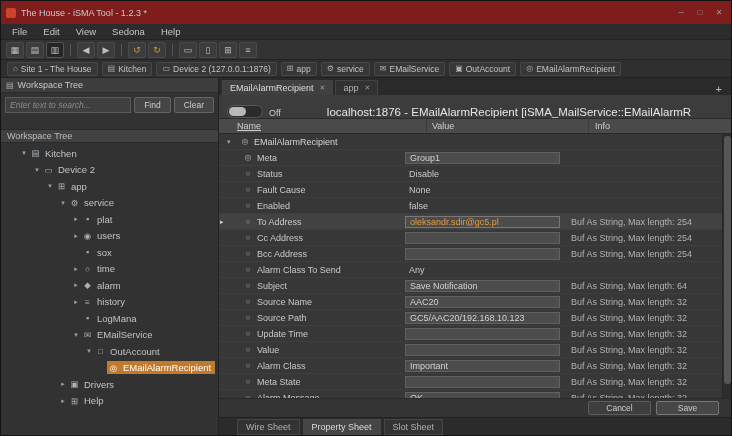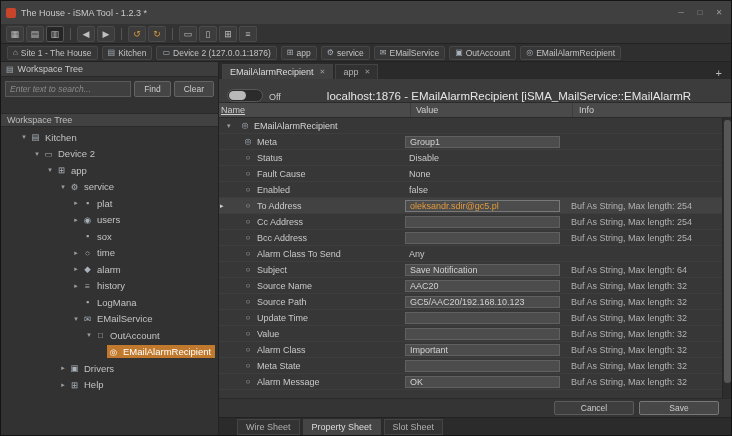--- a/index.html
+++ b/index.html
@@ -4,21 +4,21 @@
 <style>
   * { margin:0; padding:0; box-sizing:border-box; }
   html,body { background:#1a1a1a; }
   .window{
     width:732px; height:436px; position:relative; overflow:hidden;
     background:#2e2e2e; color:#c5c5c5;
     font-family:"Liberation Sans", sans-serif; font-size:9px;
     display:flex; flex-direction:column; border:1px solid #141414;
   }
   
-  .titlebar{ height:23px; background:#404040; display:flex; align-items:center; padding:0 5px; gap:5px; flex:0 0 auto;}
+  .titlebar{ height:23px; background:#7f1d1d; display:flex; align-items:center; padding:0 5px; gap:5px; flex:0 0 auto;}
   .app-logo{ width:10px; height:10px; background:#c8452c; border-radius:2px; flex:0 0 auto;}
   .titlebar .title{ flex:1; color:#c9c9c9; font-size:9px; white-space:nowrap; overflow:hidden;}
   .win-ctl{ width:14px; text-align:center; color:#9a9a9a; font-size:8px; cursor:default;}
   
   .menubar{ height:16px; background:#2c2c2c; border-bottom:1px solid #222; display:flex; align-items:center; padding:0 3px; flex:0 0 auto;}
   .menu-item{ padding:1px 8px; color:#c5c5c5; font-size:9.5px;}
   
   .toolbar{ height:20px; background:#333; border-bottom:1px solid #222; display:flex; align-items:center; padding:0 5px; gap:2px; flex:0 0 auto;}
   .tool-btn{ width:18px; height:16px; background:#3c3c3c; border:1px solid #4a4a4a; border-radius:2px;
     display:flex; align-items:center; justify-content:center; color:#bfbfbf; font-size:9px;}
@@ -55,58 +55,65 @@
   .tab.active{ background:#404040; color:#ddd;}
   .tab .tclose{ font-size:7px; color:#999;}
   .newtab{ margin-left:auto; padding:0 6px; color:#bbb; font-size:11px;}
   .view-head{ height:24px; background:#3c3c3c; border-bottom:1px solid #2a2a2a; display:flex; align-items:flex-end; padding:0 8px; flex:0 0 auto; overflow:hidden;}
   .toggle{ width:36px; height:13px; background:#2b2b2b; border:1px solid #585858; border-radius:7px; position:relative; flex:0 0 auto;}
   .toggle .knob{ position:absolute; left:1px; top:1px; width:17px; height:9px; background:#b8b8b8; border-radius:5px;}
   .toggle-label{ margin-left:6px; color:#c8c8c8; font-size:9px; flex:0 0 auto;}
   .view-title{ margin-left:46px; font-size:11.5px; color:#e6e6e6; white-space:nowrap; overflow:hidden; flex:1;}
   .grid-head{ height:15px; background:#4a4a4a; border-bottom:1px solid #2a2a2a; display:flex; align-items:center; color:#cfcfcf; flex:0 0 auto;}
   .gh{ display:flex; align-items:center; height:100%; border-right:1px solid #3c3c3c; }
-  .gh-name{ width:192px; padding-left:2px;text-decoration:underline;}
+  .gh-name{ width:208px; padding-left:18px;text-decoration:underline;}
   .gh-value{ width:162px; padding-left:5px;}
   .gh-info{ flex:1; padding-left:6px; border-right:none;}
   .grid-body{ flex:1; min-height:0; position:relative; background:#373737; overflow:hidden;}
   .prow{ display:flex; align-items:center; height:16px; border-bottom:1px solid #3e3e3e; position:relative;}
   .prow.selected{ background:#424242;}
   .row-marker{ position:absolute; left:1px; top:4px; font-size:7px; color:#cfcfcf;}
   .pn{ width:176px; display:flex; align-items:center; gap:4px; padding-left:24px; color:#c9c9c9; white-space:nowrap; overflow:hidden;}
   .pn.root{ padding-left:8px; color:#d4d4d4;}
   .pn .rarrow{ width:9px; font-size:7px; color:#9d9d9d;}
   .pn .picon{ width:10px; text-align:center; font-size:8px; color:#a9b2ba;}
   .pv{ width:162px; padding:0 5px 0 2px;margin-left:8px;}
   .vbox{ height:12px; background:#4c4c4c; border:1px solid #616161; display:flex; align-items:center; padding:0 4px; color:#d2d2d2; overflow:hidden; white-space:nowrap;}
   .prow.selected .vbox{ color:#e29a3c; border-color:#787878;}
   .vplain{ padding-left:4px; color:#c9c9c9; white-space:nowrap;}
   .pi-cell{ flex:1; padding-left:6px; color:#b2b2b2; white-space:nowrap; overflow:hidden;}
   .scrollbar{ position:absolute; top:0; right:0; width:9px; height:100%; background:#2d2d2d; border-left:1px solid #262626;}
   .scroll-thumb{ position:absolute; top:2px; left:1px; width:7px; height:94%; background:#565656; border-radius:3px;}
   .action-row{ height:19px; background:#343434; border-top:1px solid #2a2a2a; display:flex; align-items:center; justify-content:flex-end; gap:5px; padding:0 12px; flex:0 0 auto;}
-  .action-btn{ width:80px; height:14px; background:#3e3e3e; border:1px solid #5c5c5c; border-radius:2px; color:#cdcdcd; font-size:8.5px; display:flex; align-items:center; justify-content:center; font-family:"Liberation Sans",sans-serif;}
+  .action-btn{ width:63px; height:14px; background:#3e3e3e; border:1px solid #5c5c5c; border-radius:2px; color:#cdcdcd; font-size:8.5px; display:flex; align-items:center; justify-content:center; font-family:"Liberation Sans",sans-serif;}
   .action-btn.primary{ background:#474747; border-color:#777;}
   .sheetbar{ height:18px; background:#2b2b2b; border-top:1px solid #222; display:flex; align-items:center; padding:0 18px; gap:3px; flex:0 0 auto;}
   .sheet{ padding:2px 8px; background:#333; border:1px solid #454545; color:#afafaf; white-space:nowrap;}
   .sheet.active{ background:#454545; color:#ddd;}
 </style>
 </head>
 <body>
 
 <div class="window">
 
   <div class="titlebar">
     <div class="app-logo"></div>
     <div class="title">The House - iSMA Tool - 1.2.3 *</div>
     <div class="win-ctl">─</div>
     <div class="win-ctl">□</div>
     <div class="win-ctl">✕</div>
   </div>
 
+  <div class="menubar">
+      <div class="menu-item">File</div>
+      <div class="menu-item">Edit</div>
+      <div class="menu-item">View</div>
+      <div class="menu-item">Sedona</div>
+      <div class="menu-item">Help</div>
+    </div>
 
   <div class="toolbar">
       <div class="tool-btn">▦</div>
       <div class="tool-btn">▤</div>
       <div class="tool-btn pressed">▥</div>
       <div class="tool-sep"></div>
       <div class="tool-btn">◀</div>
       <div class="tool-btn">▶</div>
       <div class="tool-sep"></div>
       <div class="tool-btn" style="color: rgb(215, 154, 60);">↺</div>

